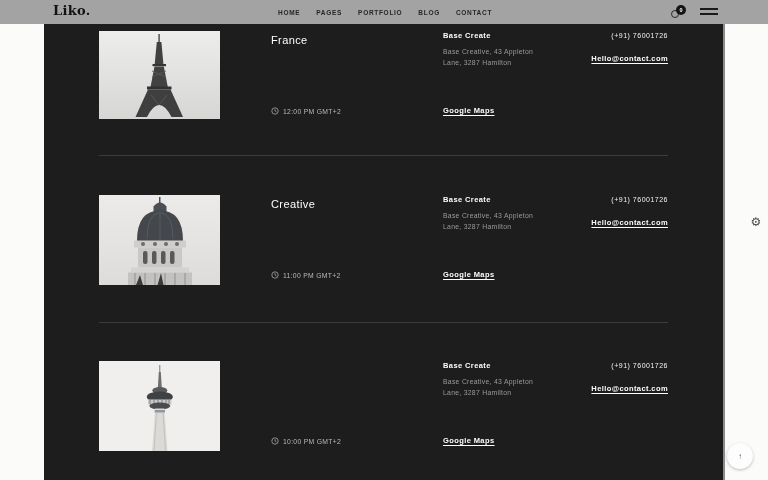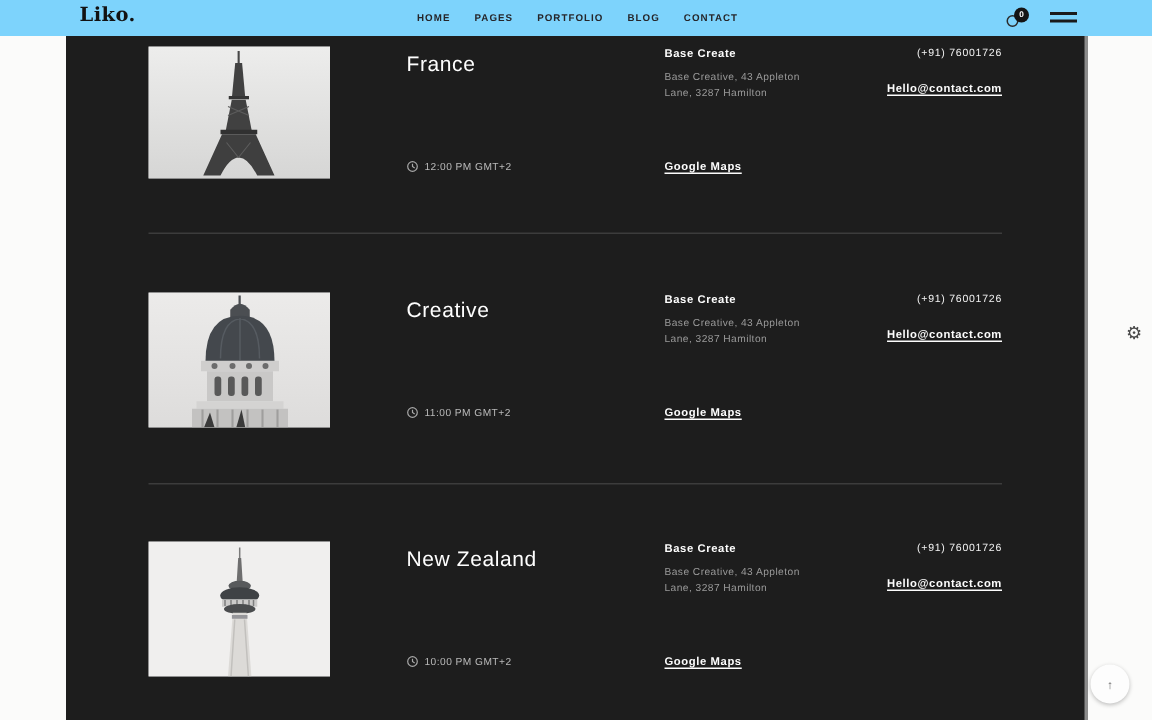--- a/index.html
+++ b/index.html
@@ -7,21 +7,21 @@
   body {
     position:relative;
     background:#fbfbfa;
     font-family:"Liberation Sans","DejaVu Sans",sans-serif;
     color:#fff;
   }
 
   
   .header {
     position:absolute; top:0; left:0; width:768px; height:24px;
-    background:#7dd3fc; z-index:10;padding-left:36px;
+    background:#a3a3a3; z-index:10;padding-left:36px;
   }
   .logo {
     position:absolute; left:53px; top:3px;
     font-family:"DejaVu Serif","Liberation Serif",serif;
     font-weight:700; font-size:13px; color:#121212; letter-spacing:.3px;
     cursor:pointer;
   }
   .nav { position:absolute; left:278px; top:0; height:24px; display:flex; align-items:center; gap:16px; }
   .nav-item {
     font-size:6.5px; font-weight:700; letter-spacing:.7px; color:#26262a;
@@ -61,21 +61,21 @@
 
   .photo {
     position:absolute; left:55px; top:0; width:121px; height:90px;
     overflow:hidden; background:#e9e9e9;
   }
   .sec-france .photo { height:88px; }
   .photo svg { display:block; width:100%; height:100%; }
 
   .country-title {
     position:absolute; left:227px; top:3px;
-    font-size:14px; font-weight:400; letter-spacing:.4px; color:#fefefe;
+    font-size:11px; font-weight:400; letter-spacing:.4px; color:#fefefe;
   }
   .time-row {
     position:absolute; left:227px; top:76px;
     display:flex; align-items:center; gap:4px;
     font-size:6.8px; color:#b9b9b9; letter-spacing:.3px;
   }
   .info-col { position:absolute; left:399px; top:0; width:130px; }
   .company { font-size:7.5px; font-weight:700; letter-spacing:.4px; color:#fdfdfd; }
   .address { margin-top:6px; font-size:6.8px; line-height:11px; color:#9a9a9a; letter-spacing:.3px; }
   .map-link {
@@ -237,21 +237,20 @@
         <ellipse cx="60.8" cy="29.5" rx="7.5" ry="3.4" fill="#585a5c"></ellipse>
         <ellipse cx="60.8" cy="36" rx="13" ry="5.5" fill="#3f4245"></ellipse>
         <rect x="49" y="38.5" width="23.5" height="5" fill="#cccbca"></rect>
         <path d="M51,39 v4 M55,39 v4 M59,39 v4 M63,39 v4 M67,39 v4 M70,39 v4" stroke="#7e7e7e" stroke-width="1"></path>
         <ellipse cx="60.8" cy="45" rx="10.5" ry="3.4" fill="#4a4c4e"></ellipse>
         <polygon points="56.2,47.5 65.4,47.5 68.6,90 53,90" fill="#dcdad7"></polygon>
         <rect x="55.6" y="49" width="10.4" height="2.5" fill="#96969a"></rect>
         <path d="M57.5,52 L55,90 M64,52 L66.6,90" stroke="#c2c0bd" stroke-width="1"></path>
       </svg>
     </div>
-    <div class="country-title">New Zealand</div>
     <div class="time-row">
       <svg width="8" height="8" viewBox="0 0 10 10">
         <circle cx="5" cy="5" r="4" fill="none" stroke="#a8a8a8" stroke-width="1"></circle>
         <path d="M5 2.8 L5 5 L6.8 6.2" fill="none" stroke="#a8a8a8" stroke-width="1"></path>
       </svg>
       <span>10:00 PM GMT+2</span>
     </div>
     <div class="info-col">
       <div class="company">Base Create</div>
       <div class="address">

